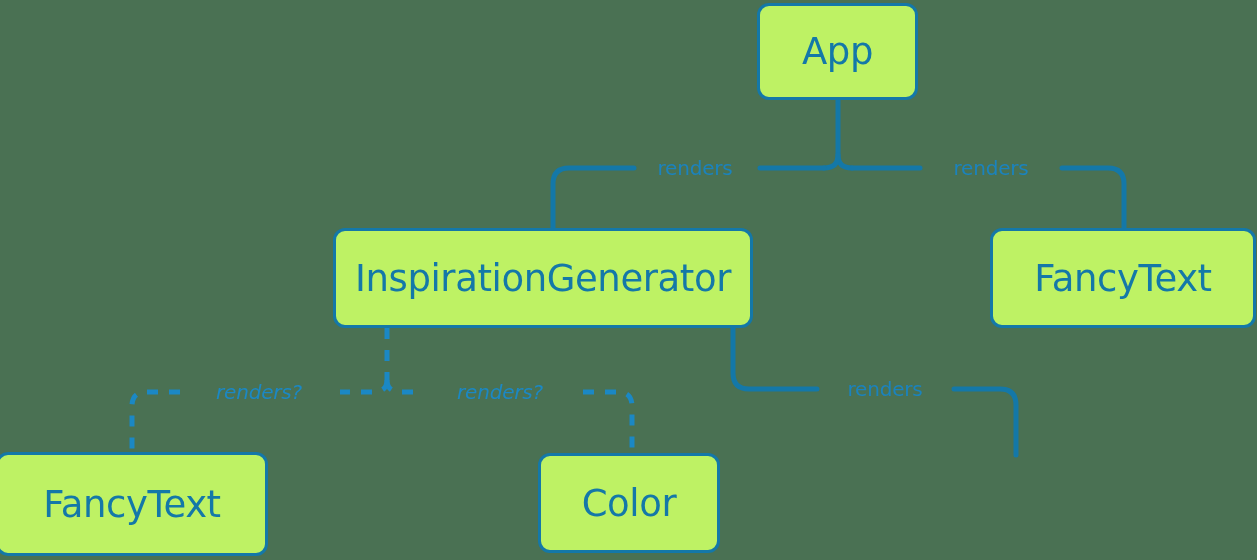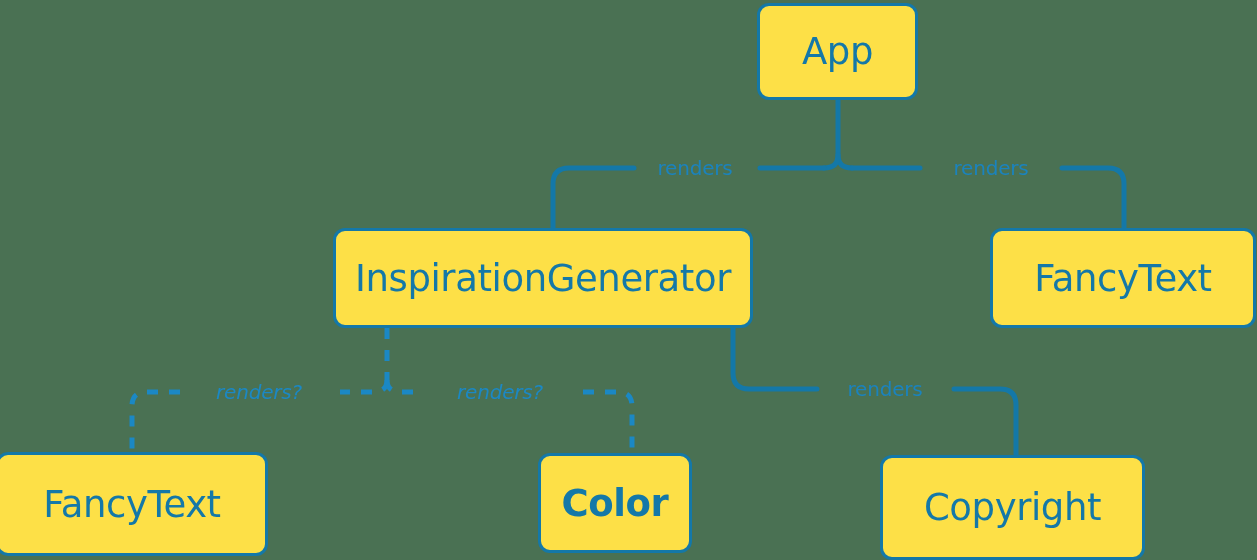--- a/index.html
+++ b/index.html
@@ -22,21 +22,21 @@
     position: absolute;
     left: 0;
     top: 0;
     width: 1257px;
     height: 560px;
     display: block;
   }
   .node-box {
     position: absolute;
     box-sizing: border-box;
-    background: #fde047;
+    background: #bef264;
     border: 3px solid #1478a8;
     border-radius: 12px;
     display: flex;
     align-items: center;
     justify-content: center;
     color: #1478a8;
     font-family: "DejaVu Sans", sans-serif;
     font-size: 37px;
     font-weight: 400;
     letter-spacing: -0.4px;
@@ -89,27 +89,24 @@
   </div>
 
   <div class="node-box" style="left:990px; top:228px; width:266px; height:100px;">
     <span>FancyText</span>
   </div>
 
   <div class="node-box" style="left:-4px; top:452px; width:272px; height:104px;">
     <span>FancyText</span>
   </div>
 
-  <div class="node-box" style="left:538px; top:453px; width:154px; height:100px;font-weight:bold;">
+  <div class="node-box" style="left:538px; top:453px; width:182px; height:100px;">
     <span>Color</span>
   </div>
 
-  <div class="node-box" style="left:880px; top:455px; width:265px; height:105px;">
-    <span>Copyright</span>
-  </div>
 
   <div class="edge-label solid-label" style="left:695px; top:168px;">renders</div>
 
   <div class="edge-label solid-label" style="left:991px; top:168px;">renders</div>
 
   <div class="edge-label dashed-label" style="left:259px; top:392px;">renders?</div>
 
   <div class="edge-label dashed-label" style="left:500px; top:392px;">renders?</div>
 
   <div class="edge-label solid-label" style="left:885px; top:389px;">renders</div>

